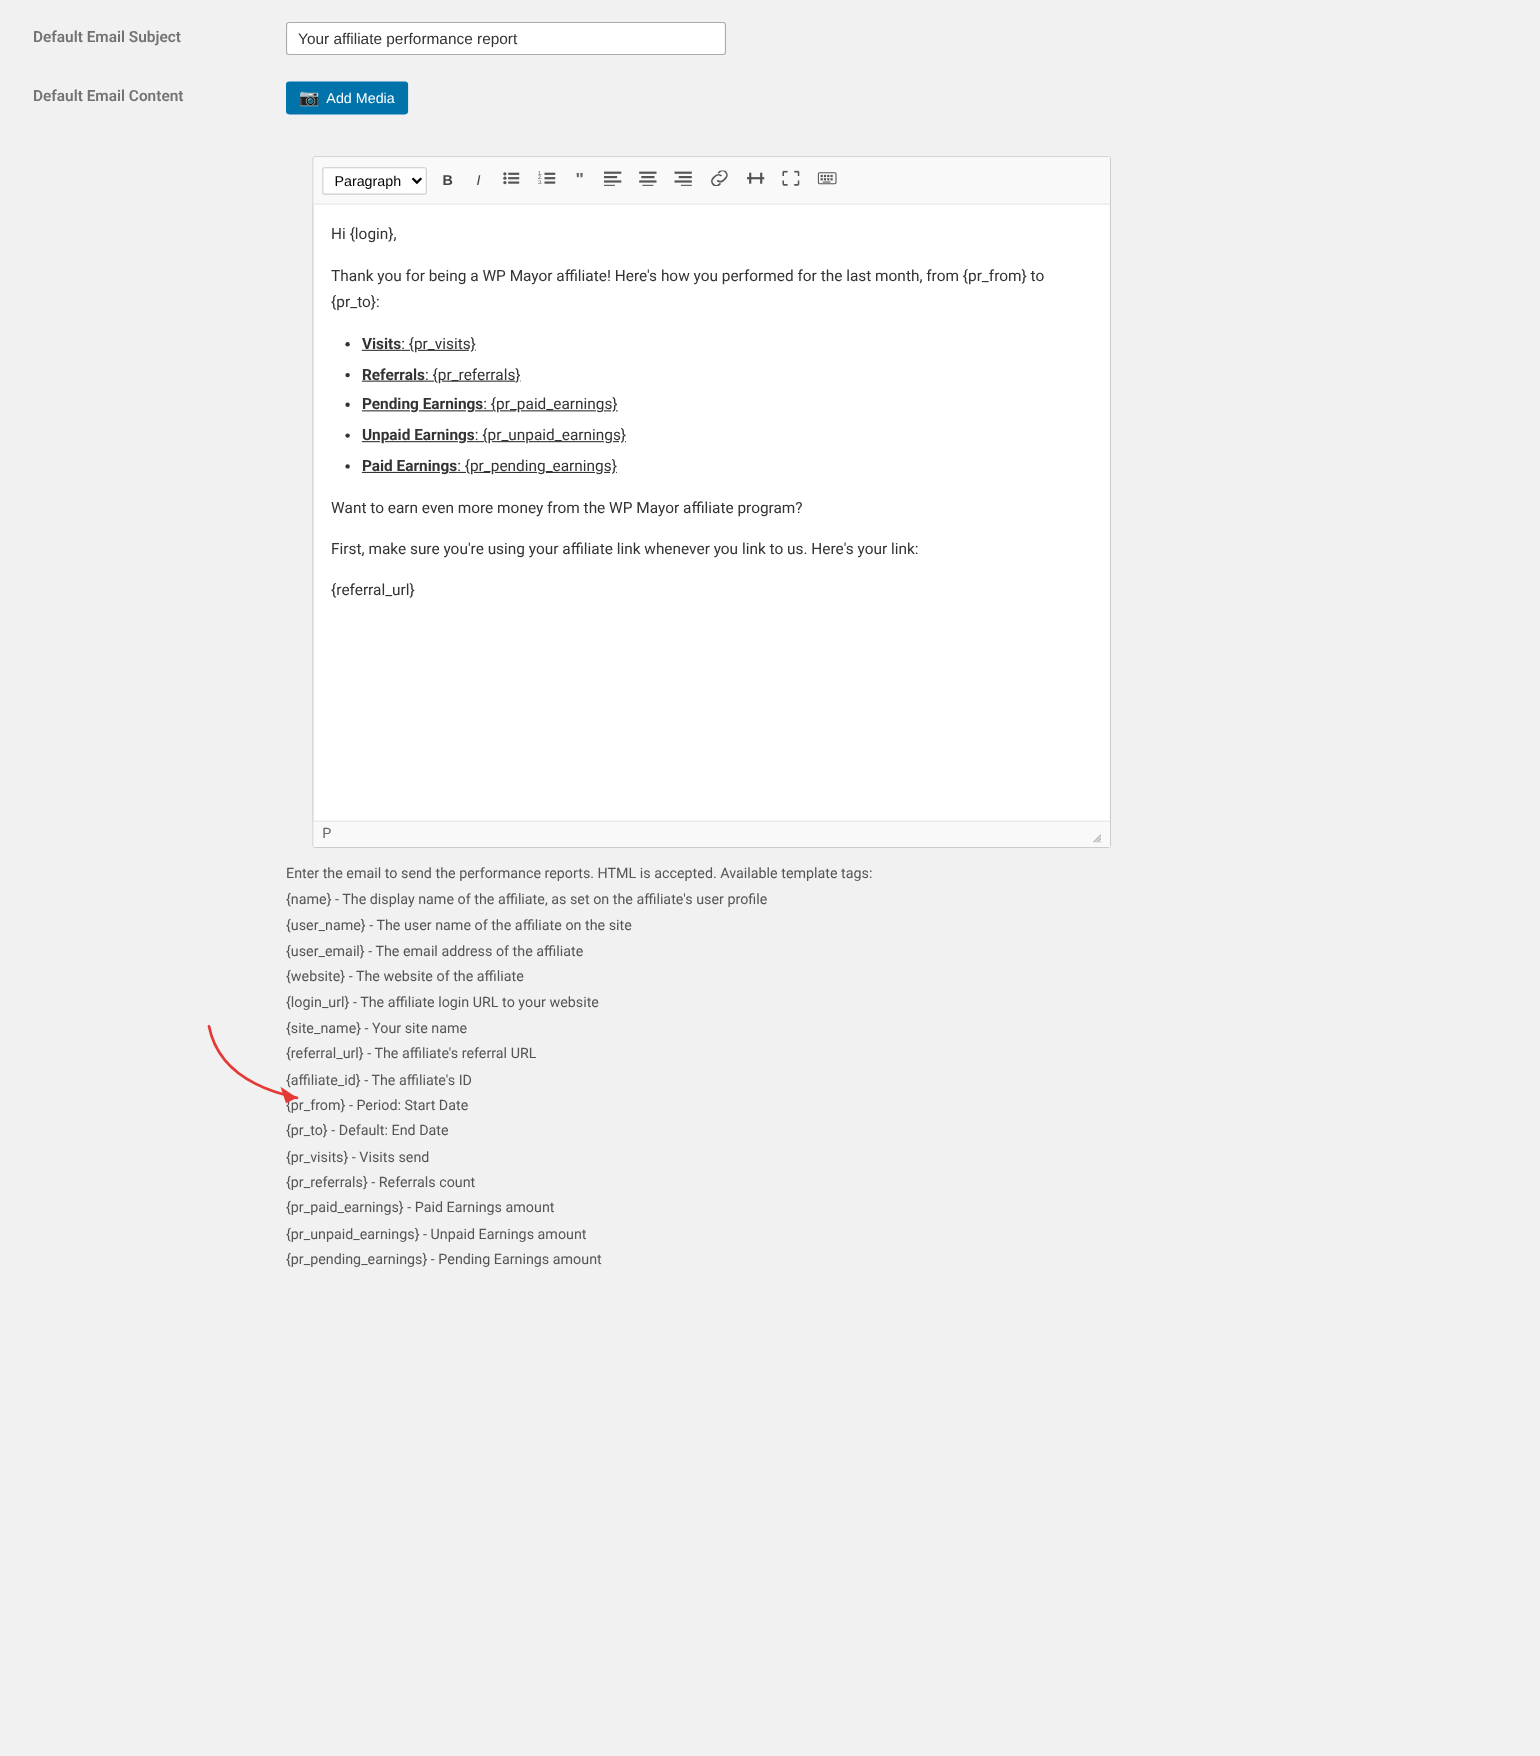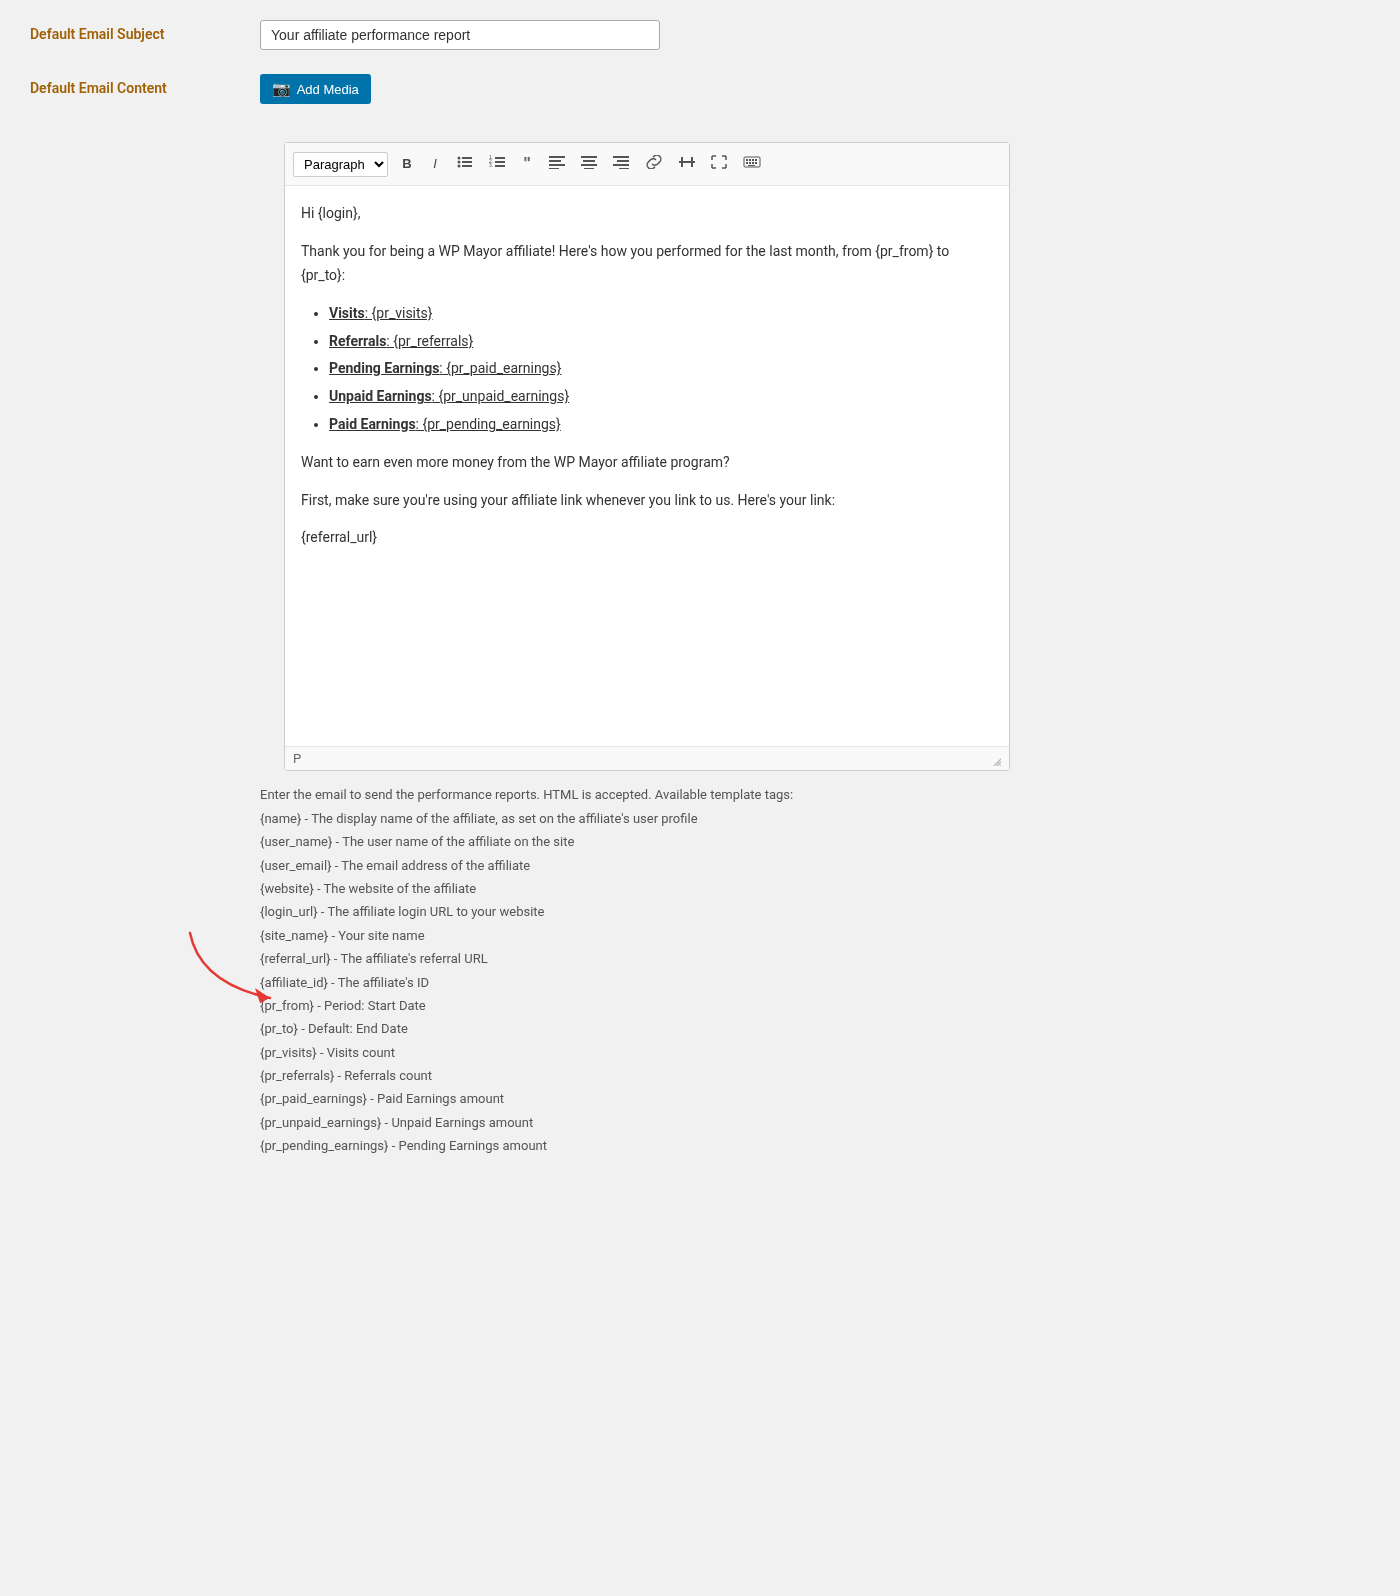--- a/index.html
+++ b/index.html
@@ -22,21 +22,21 @@
       display: flex;
       align-items: flex-start;
       margin-bottom: 24px;
     }
 
     .form-label {
       width: 230px;
       min-width: 230px;
       font-weight: 600;
       font-size: 14px;
-      color: #a16207;
+      color: #737373;
       padding-top: 6px;
     }
 
     .form-field {
       flex: 1;
     }
 
     .subject-input {
       width: 400px;
       padding: 6px 10px;
@@ -327,21 +327,21 @@
             <div>{name} - The display name of the affiliate, as set on the affiliate's user profile</div>
             <div>{user_name} - The user name of the affiliate on the site</div>
             <div>{user_email} - The email address of the affiliate</div>
             <div>{website} - The website of the affiliate</div>
             <div>{login_url} - The affiliate login URL to your website</div>
             <div>{site_name} - Your site name</div>
             <div>{referral_url} - The affiliate's referral URL</div>
             <div>{affiliate_id} - The affiliate's ID</div>
             <div>{pr_from} - Period: Start Date</div>
             <div>{pr_to} - Default: End Date</div>
-            <div>{pr_visits} - Visits count</div>
+            <div>{pr_visits} - Visits send</div>
             <div>{pr_referrals} - Referrals count</div>
             <div>{pr_paid_earnings} - Paid Earnings amount</div>
             <div>{pr_unpaid_earnings} - Unpaid Earnings amount</div>
             <div>{pr_pending_earnings} - Pending Earnings amount</div>
           </div>
       </div>
     </div>
 
   </div>
 </div>

